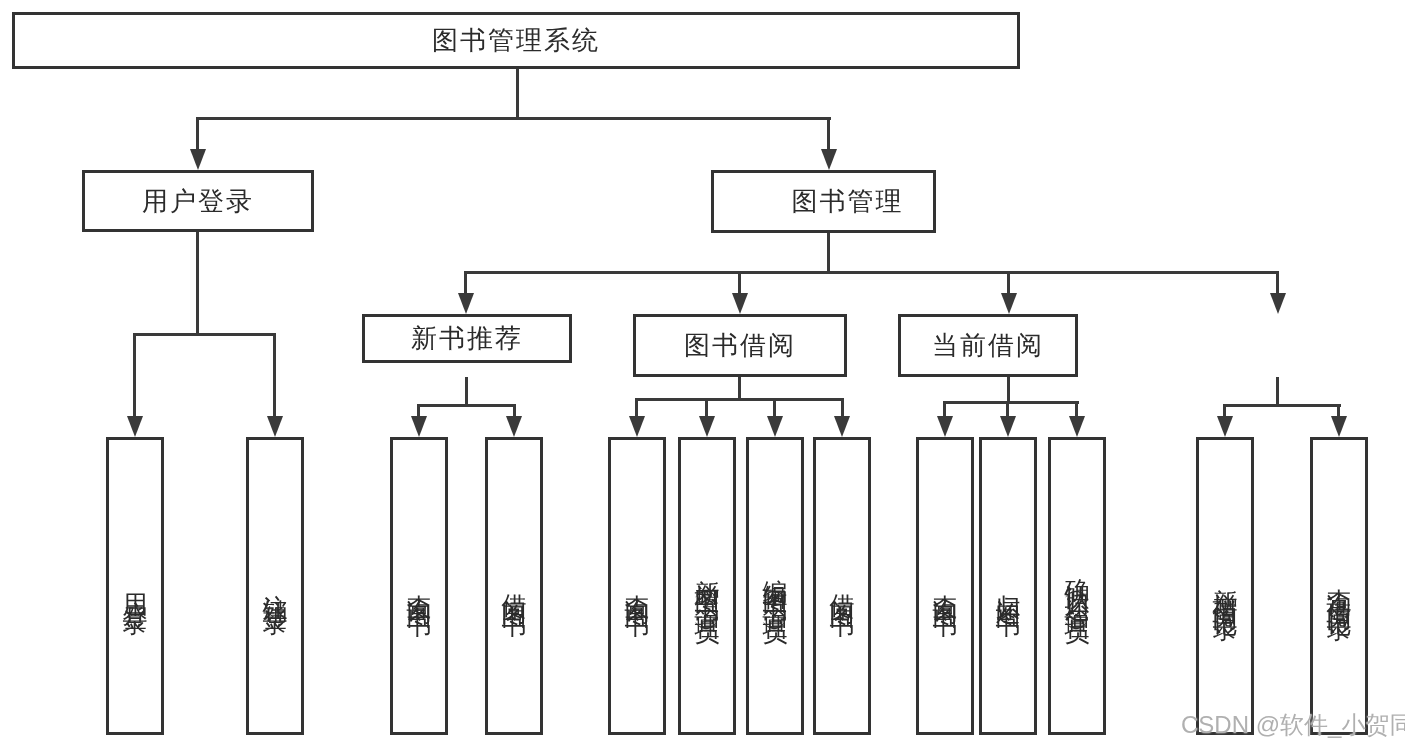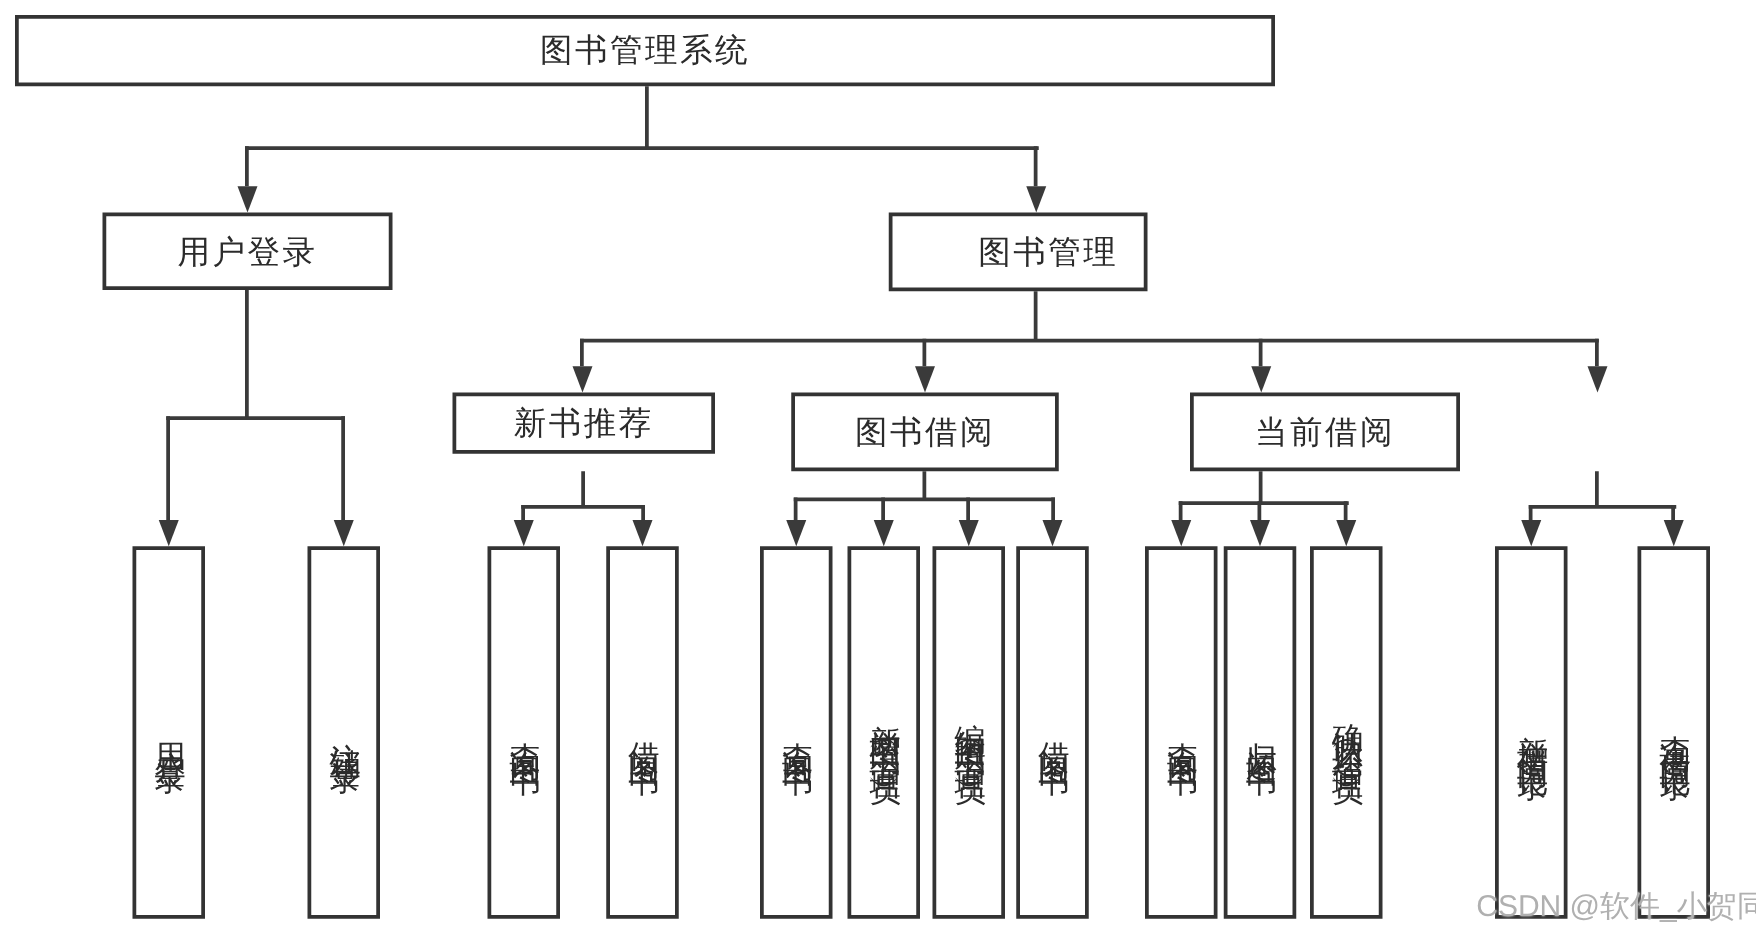--- a/index.html
+++ b/index.html
@@ -33,33 +33,33 @@
 <div id="canvas">
 
   <div class="node h-node" style="left:12px;top:12px;width:1008px;height:57px;">
     <span>图书管理系统</span>
   </div>
 
   <div class="node h-node" style="left:82px;top:170px;width:232px;height:62px;">
     <span>用户登录</span>
   </div>
 
-  <div class="node h-node" style="left:711px;top:170px;width:207px;height:63px;padding-left:48px;">
+  <div class="node h-node" style="left:711px;top:170px;width:225px;height:63px;padding-left:48px;">
     <span>图书管理</span>
   </div>
 
   <div class="node h-node" style="left:362px;top:314px;width:210px;height:49px;">
     <span>新书推荐</span>
   </div>
 
   <div class="node h-node" style="left:633px;top:314px;width:214px;height:63px;">
     <span>图书借阅</span>
   </div>
 
-  <div class="node h-node" style="left:952px;top:314px;width:216px;height:63px;">
+  <div class="node h-node" style="left:898px;top:314px;width:180px;height:63px;">
     <span>当前借阅</span>
   </div>
 
 
   <div class="node v-node" style="left:106px;top:437px;width:58px;height:298px;">
     <span>用户登录</span>
   </div>
   <div class="node v-node" style="left:246px;top:437px;width:58px;height:298px;">
     <span>注销登录</span>
   </div>

